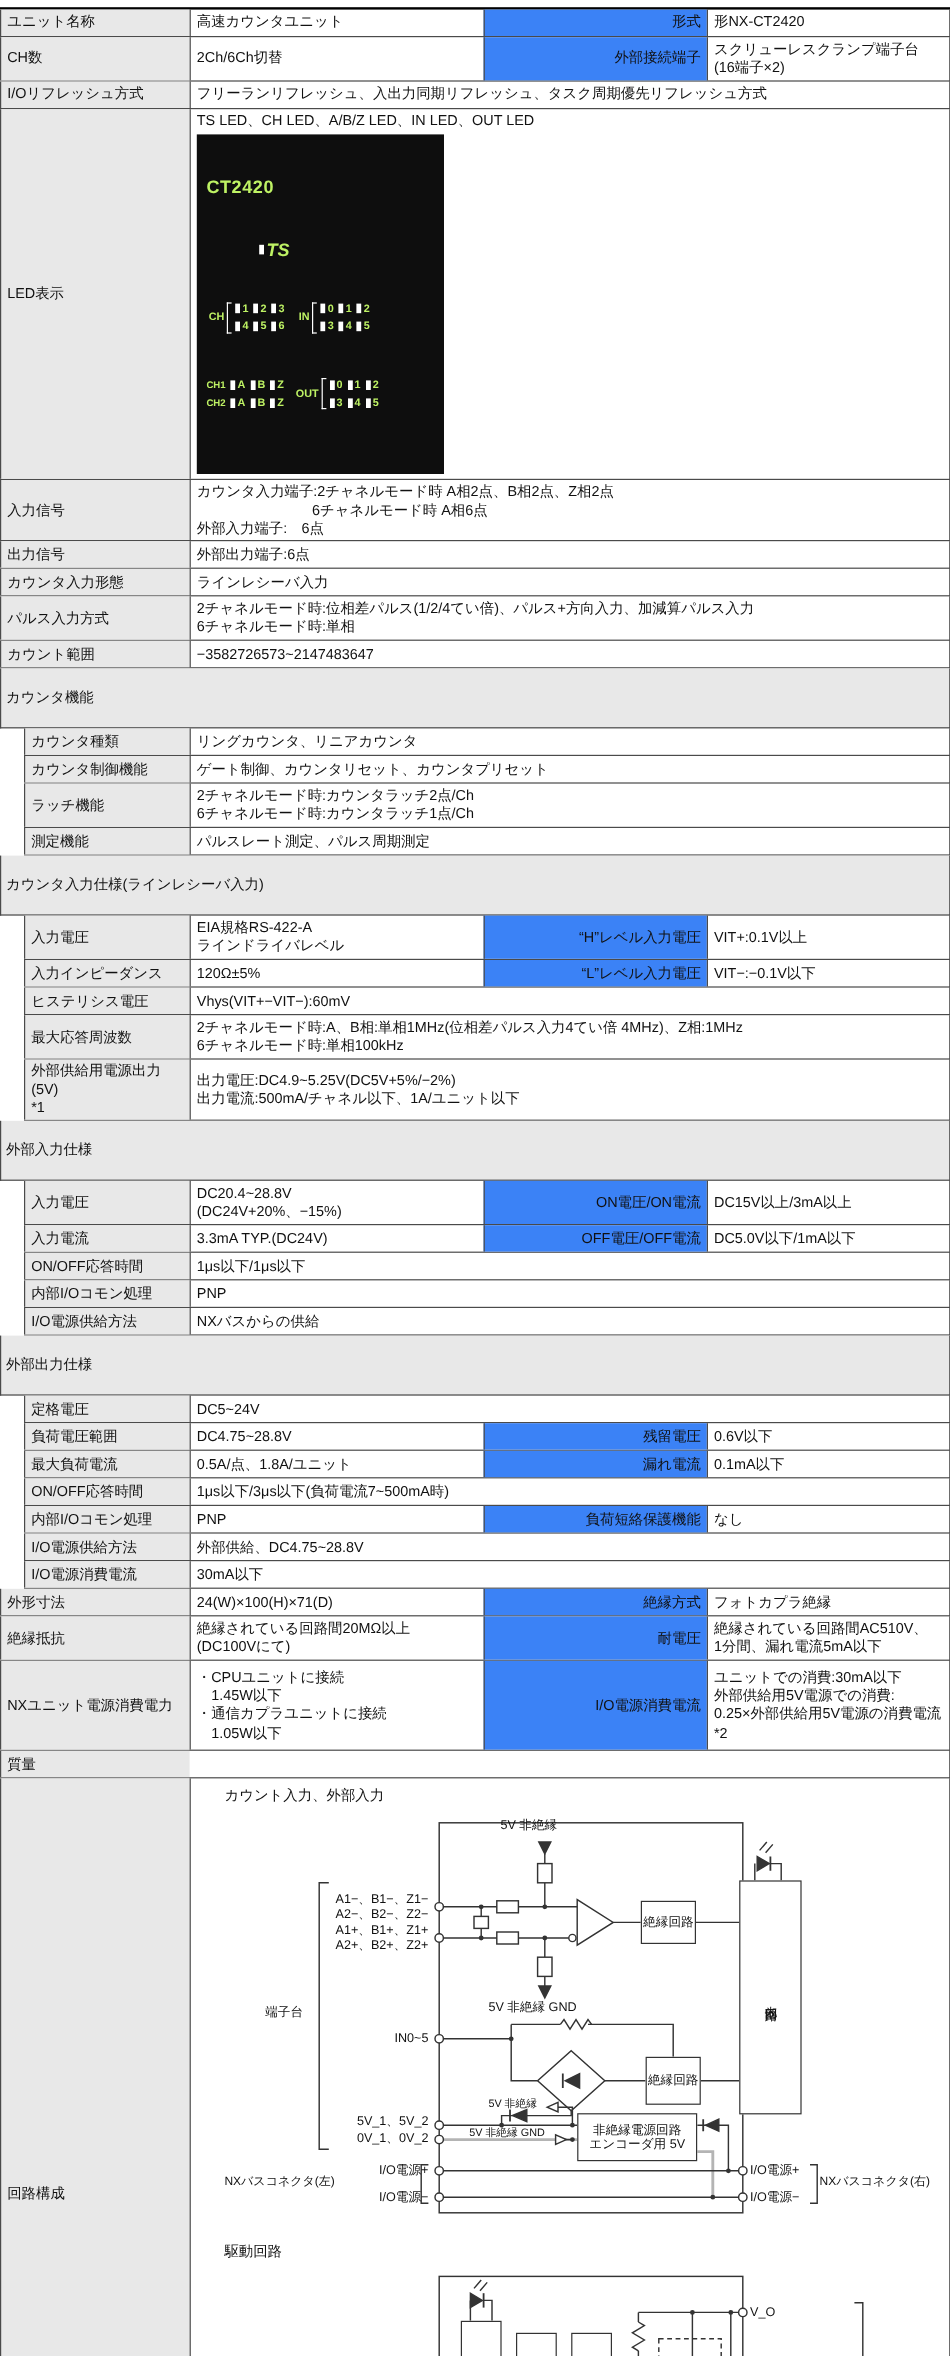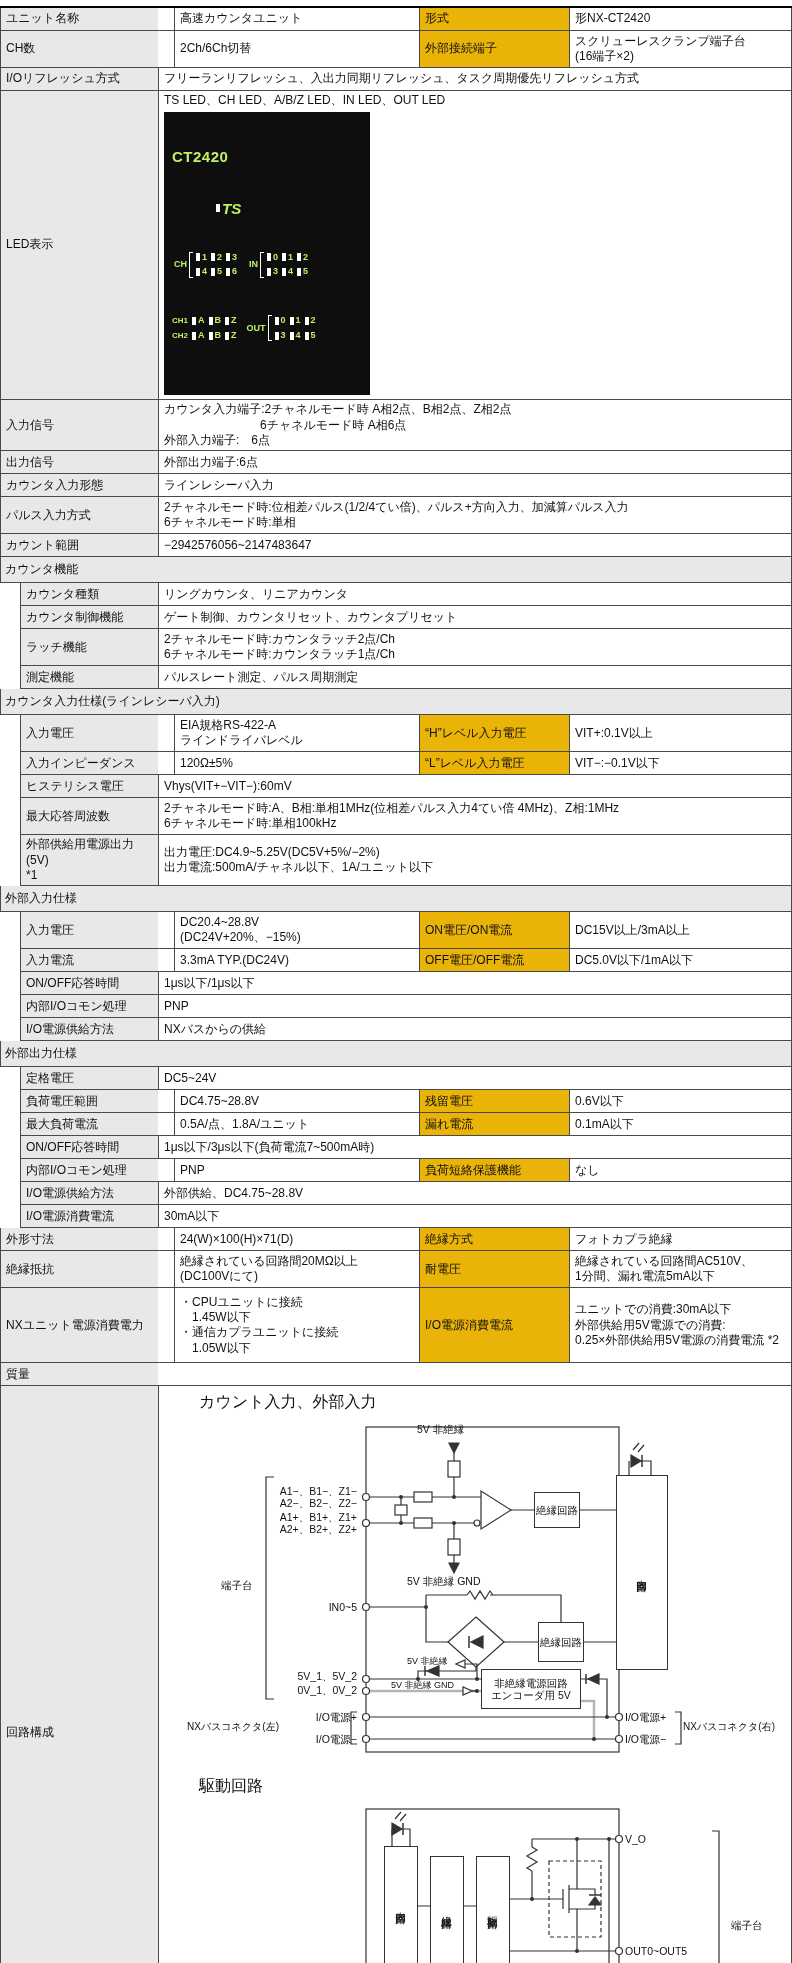--- a/index.html
+++ b/index.html
@@ -2,45 +2,45 @@
 <html><head>
 <meta charset="utf-8">
 <style>
   html,body{margin:0;padding:0;background:#fff;}
   body{width:792px;font-family:"Liberation Sans","DejaVu Sans",sans-serif;color:#111;}
   .wrap{width:792px;padding-top:6px;box-sizing:border-box;}
   .spec{border-top:2px solid #000;border-bottom:2px solid #000;font-size:12px;}
   .r{display:flex;border-bottom:1px solid #4a4a4a;border-right:1px solid #4a4a4a;align-items:stretch;}
   .r>.cell{box-sizing:border-box;border-left:1px solid #4a4a4a;padding:2px 5px;display:flex;flex-direction:column;justify-content:center;white-space:pre-wrap;line-height:1.28;}
   .lab{width:158px;background:#e8e8e8;}
-  .v1{width:245px;margin-left:16px;}
-  .l2{width:150px;background:#eab308;}
+  .v1{width:245px;}
+  .l2{width:186px;background:#3b82f6;text-align:right;}
   .v2{flex:1;}
   .vfull{flex:1;}
-  .sec{background:#e8e8e8;border-bottom:1px solid #4a4a4a;border-left:1px solid #4a4a4a;border-right:1px solid #4a4a4a;padding:4px 4px;min-height:16px;display:flex;align-items:flex-end;}
+  .sec{background:#e8e8e8;border-bottom:1px solid #4a4a4a;border-left:1px solid #4a4a4a;border-right:1px solid #4a4a4a;padding:16px 4px;min-height:16px;display:flex;align-items:flex-end;}
   .subwrap{margin-left:20px;}
   .subwrap .lab{width:138px;}
   .h22{min-height:22px}.h36{min-height:36px}.h50{min-height:50px}.h74{min-height:74px}
   
   .ledp{background:#0e0e0e;color:#bef264;width:206px;padding:5px 8px 23px 8px;margin:4px 0 2px 0;box-sizing:border-box;}
   .ledp-title{font-size:15px;font-weight:bold;letter-spacing:.5px;line-height:17px;}
   .lrow{display:flex;align-items:center;margin-top:3px;}
   .led{display:inline-block;width:4px;height:8px;background:#fff;margin-right:2px;flex:none;}
   .llab{font-size:15px;font-weight:bold;font-style:italic;}
   .lgrp{font-size:9px;font-weight:bold;margin:0 2px;}
   .brk{align-self:stretch;width:3px;border:1px solid #fff;border-right:none;margin-right:3px;flex:none;}
   .lgrid{display:flex;flex-direction:column;justify-content:space-between;gap:3px;margin-right:6px;}
   .lgr{display:flex;align-items:center;}
   .lcell{display:flex;align-items:center;margin-right:4px;font-size:9px;font-weight:bold;}
   .lcol{display:flex;flex-direction:column;gap:3px;margin-right:4px;}
   .lchlab{font-size:8px;font-weight:bold;width:20px;}
   .ts{margin-left:44px;}
   
   .circ-val{flex:1;border-left:1px solid #4a4a4a;box-sizing:border-box;padding:4px 0 0 0;}
-  .cap{font-size:16px;margin:2px 0 4px 40px;}
+  .cap{font-size:12px;margin:2px 0 4px 28px;}
   .diag{position:relative;width:630px;height:345px;}
   .diag2{position:relative;width:630px;height:300px;}
   .al{position:absolute;font-size:10.5px;line-height:12px;white-space:pre;}
   .alr{text-align:right;}
   .als{font-size:9px;line-height:10px;}
   .bx{position:absolute;box-sizing:border-box;border:1.2px solid #333;background:#fff;display:flex;align-items:center;justify-content:center;text-align:center;font-size:10.5px;line-height:12px;white-space:pre;}
   .vt{writing-mode:vertical-rl;text-orientation:upright;letter-spacing:1px;}
   svg{position:absolute;left:0;top:0;}
 </style>
 </head>
@@ -154,21 +154,21 @@
         <div class="cell lab">カウンタ入力形態</div>
         <div class="cell vfull">ラインレシーバ入力</div>
       </div>
   <div class="r h36">
         <div class="cell lab">パルス入力方式</div>
         <div class="cell vfull">2チャネルモード時:位相差パルス(1/2/4てい倍)、パルス+方向入力、加減算パルス入力
 6チャネルモード時:単相</div>
       </div>
   <div class="r h22">
         <div class="cell lab">カウント範囲</div>
-        <div class="cell vfull">−2942576056~2147483647</div>
+        <div class="cell vfull">−3582726573~2147483647</div>
       </div>
 
   <div class="sec">
         <span>カウンタ機能</span>
       </div>
   <div class="subwrap">
     <div class="r h22">
           <div class="cell lab">カウンタ種類</div>
           <div class="cell vfull">リングカウンタ、リニアカウンタ</div>
         </div>

